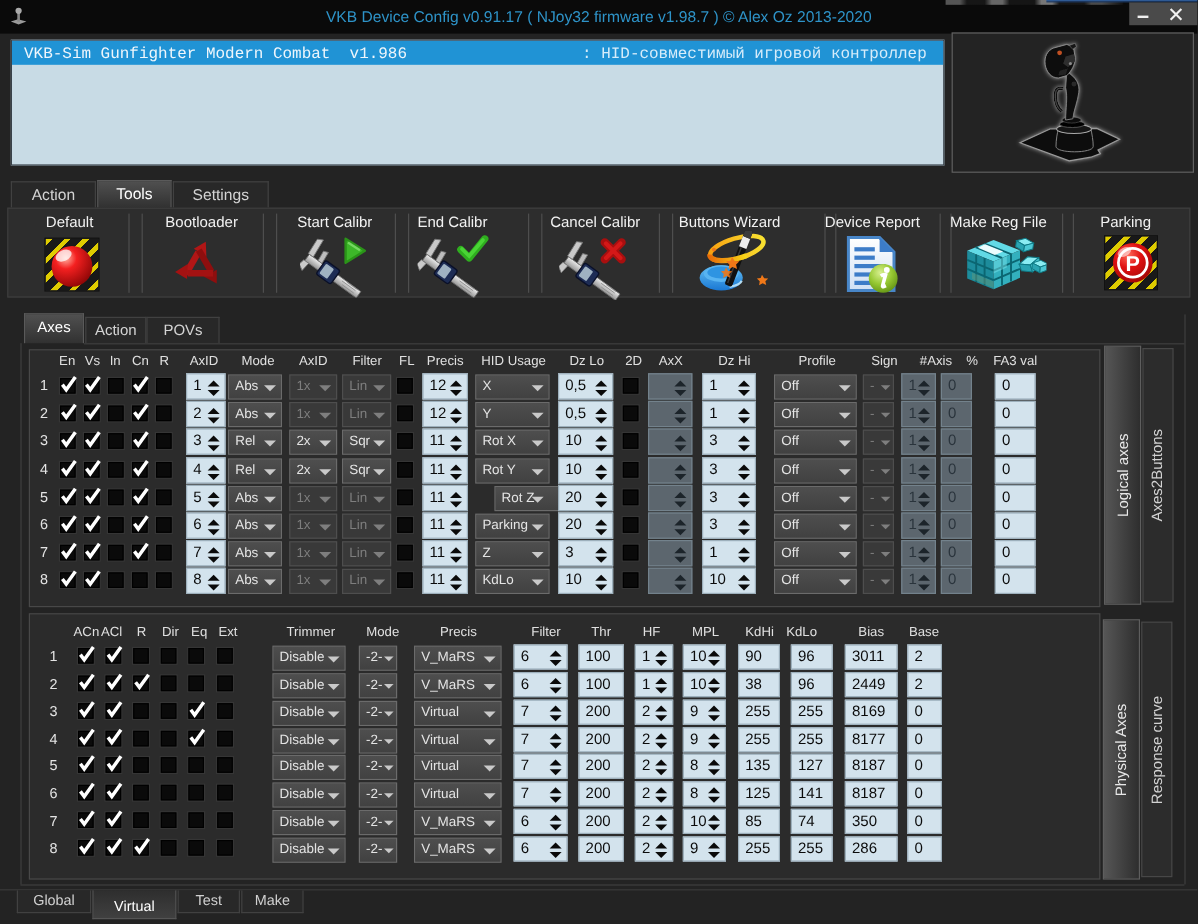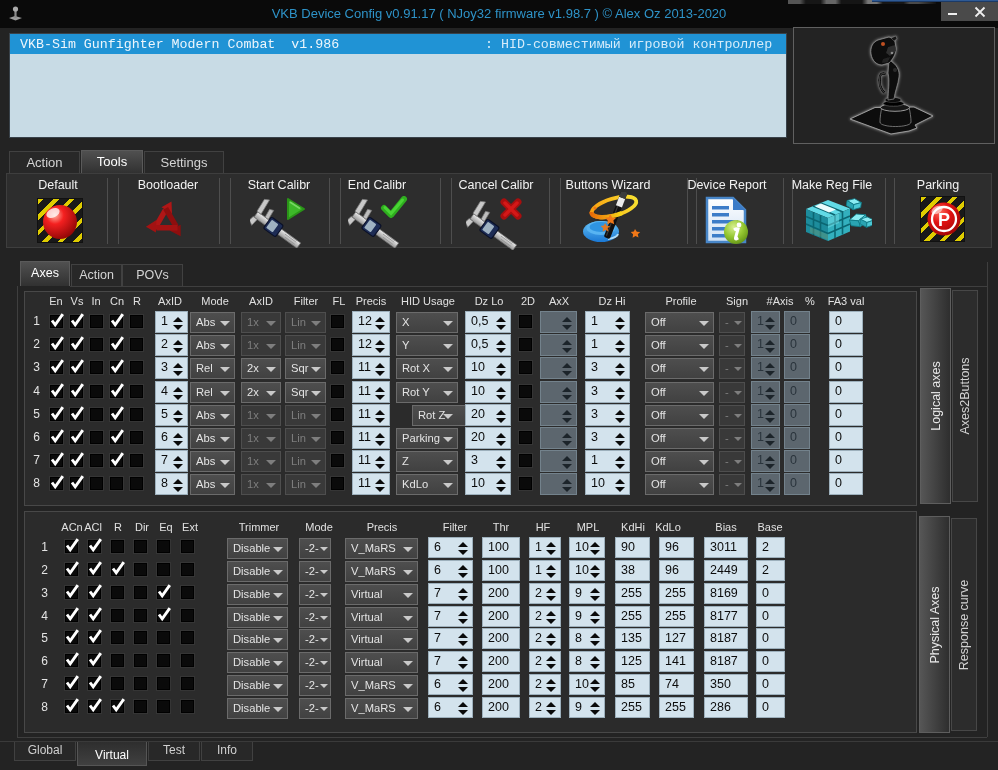--- a/index.html
+++ b/index.html
@@ -992,12 +992,12 @@
 <div class="tu" style="left:590px;top:702px;border-bottom-color:#0a0a0a"></div>
 <div class="td" style="left:590px;top:710px;border-top-color:#0a0a0a"></div>
 <div class="spn" style="left:615px;top:697px;width:35px;height:21px">255</div>
 <div class="spn" style="left:659px;top:697px;width:35px;height:21px">255</div>
 <div class="spn" style="left:704px;top:697px;width:44px;height:21px">286</div>
 <div class="spn" style="left:756px;top:697px;width:29px;height:21px">0</div>
 <div style="position:absolute;left:0px;top:741px;width:998px;height:1px;background:#3a3a3a"></div>
 <div class="btab" style="left:14px;top:742px;width:62px;height:19px;line-height:17px">Global</div>
 <div class="btabact" style="left:77px;top:742px;width:70px;height:24px;line-height:26px">Virtual</div>
 <div class="btab" style="left:148px;top:742px;width:52px;height:19px;line-height:17px">Test</div>
-<div class="btab" style="left:201px;top:742px;width:52px;height:19px;line-height:17px">Info</div>
+<div class="btab" style="left:201px;top:742px;width:52px;height:19px;line-height:17px">Make</div>
 </body></html>

